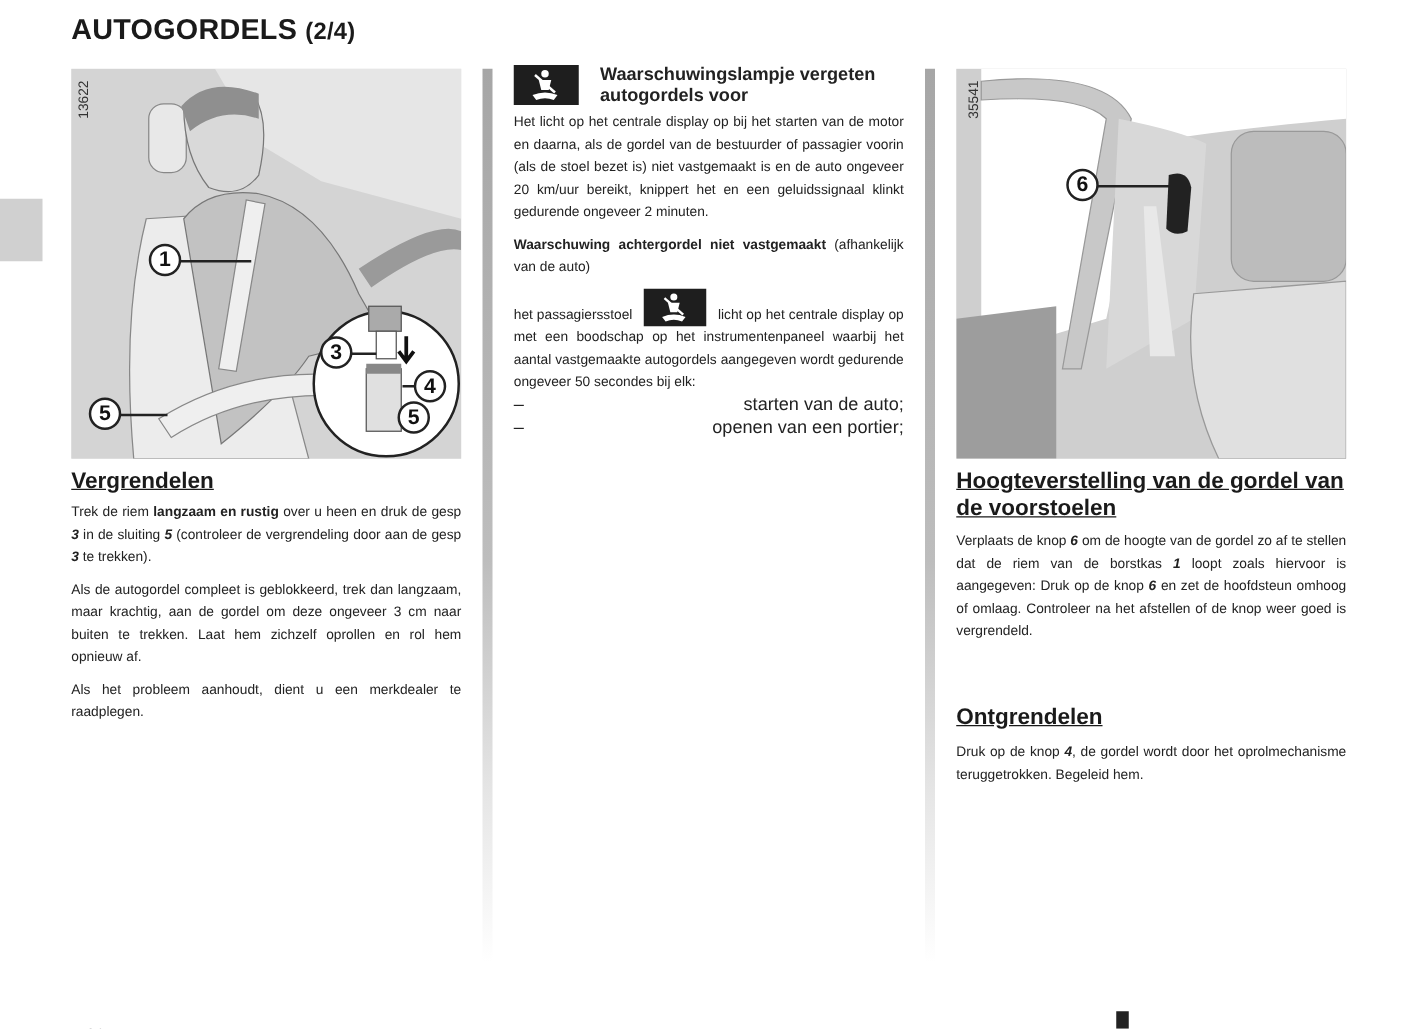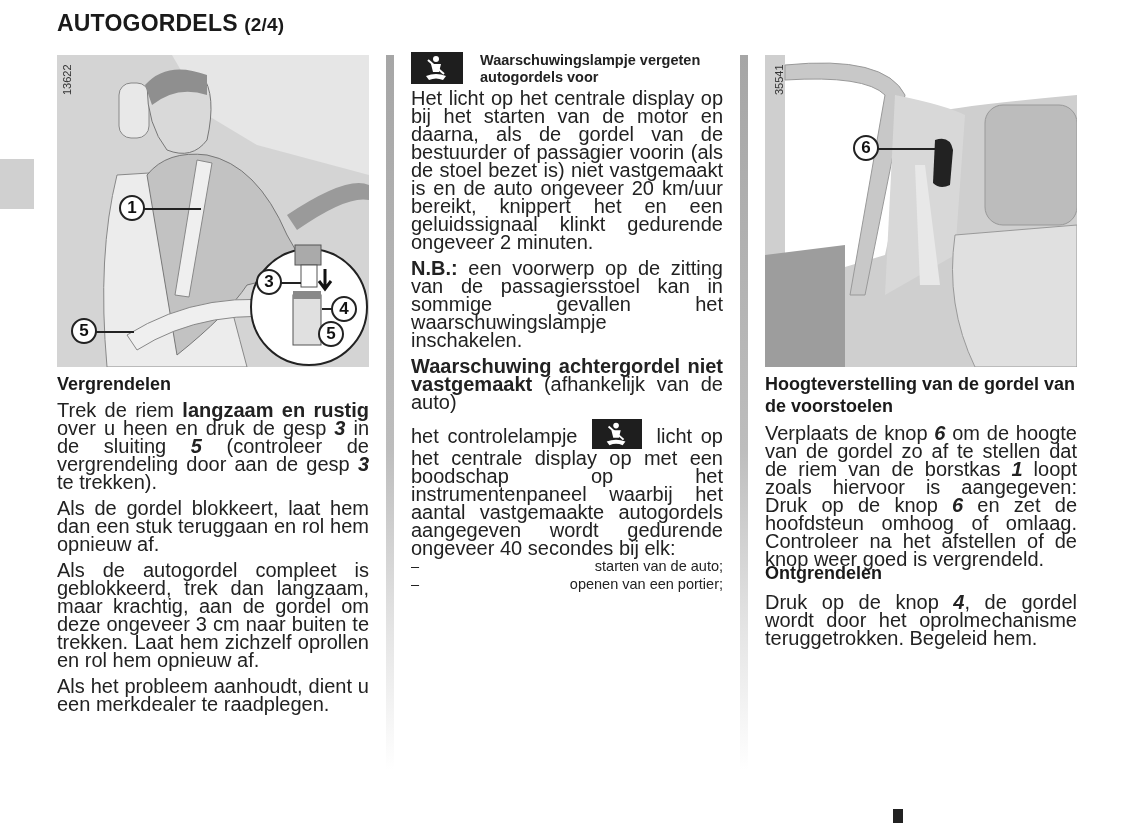--- a/index.html
+++ b/index.html
@@ -17,22 +17,22 @@
   .divider.d2 { left: 740px; }
 
   .col { position: absolute; top: 0; }
   .col1 { left: 57px; width: 312px; }
   .col2 { left: 411px; width: 312px; }
   .col3 { left: 765px; width: 312px; }
 
   .figure { position: absolute; width: 312px; height: 312px; background: #dcdcdc; overflow: hidden; }
   .fig-num { position: absolute; font-size: 11px; color: #333; transform: rotate(-90deg); transform-origin: left top; }
 
-  .h2 { font-size: 18px; font-weight: bold; color: #1a1a1a; line-height: 22px; }
-  p.body { font-size: 20px; line-height: 18px; text-align: justify; color: #222; margin-bottom: 8px; }
+  .h2 { font-size: 18px; font-weight: bold; color: #1a1a1a; line-height: 22px; text-decoration: underline; }
+  p.body { font-size: 11px; line-height: 18px; text-align: justify; color: #222; margin-bottom: 8px; }
   p.body b { font-weight: bold; }
   p.body i { font-weight: bold; font-style: italic; }
 
   .callout { position: absolute; width: 26px; height: 26px; border: 2px solid #222; border-radius: 50%;
     background: #fff; font-weight: bold; font-size: 17px; text-align: center; line-height: 22px; color: #111; }
   .leader { position: absolute; height: 2px; background: #222; }
 
   .warn-icon { display: inline-block; background: #1e1e1e; position: relative; vertical-align: middle; }
   ul.dash { list-style: none; font-size: 14.5px; line-height: 18px; margin-bottom: 8px; }
   ul.dash li { position: relative; padding-left: 22px; text-align: right; }
@@ -83,52 +83,50 @@
     <div class="callout" style="left:274px; top:241px;">4</div>
     <div class="leader" style="left:37px; top:276px; width:40px;"></div>
     <div class="callout" style="left:14px; top:263px;">5</div>
     <div class="callout" style="left:261px; top:266px;">5</div>
   </div>
 
   <div class="h2" style="position:absolute; top:373px; left:0; width:312px;">Vergrendelen</div>
 
   <div style="position:absolute; top:401px; left:0; width:312px;">
     <p class="body"><span>Trek de riem </span><b>langzaam en rustig</b><span> over u heen en druk de gesp </span><i>3</i><span> in de sluiting </span><i>5</i><span> (controleer de vergrendeling door aan de gesp </span><i>3</i><span> te trekken).</span></p>
-    <p class="body">Als de gordel blokkeert, laat hem dan een stuk teruggaan en rol hem opnieuw af.</p>
     <p class="body">Als de autogordel compleet is geblokkeerd, trek dan langzaam, maar krachtig, aan de gordel om deze ongeveer 3 cm naar buiten te trekken. Laat hem zichzelf oprollen en rol hem opnieuw af.</p>
     <p class="body">Als het probleem aanhoudt, dient u een merkdealer te raadplegen.</p>
   </div>
 </div>
 
 <div class="col col2">
   <div class="warn-icon" style="position:absolute; left:0; top:52px; width:52px; height:32px;">
     <svg width="52" height="32" viewBox="0 0 52 32">
       <circle cx="25" cy="7" r="3" fill="#fff"></circle>
       <path d="M20,12 L30,12 L28,20 L22,20 Z" fill="#fff"></path>
       <path d="M17,8 L33,22" stroke="#fff" stroke-width="2"></path>
       <path d="M15,24 Q25,20 35,24 L32,28 Q25,25 18,28 Z" fill="#fff"></path>
     </svg>
   </div>
   <div style="position:absolute; left:69px; top:52px; width:243px; font-size:14.5px; font-weight:bold; line-height:17px;">Waarschuwingslampje vergeten autogordels voor</div>
 
   <div style="position:absolute; top:89px; left:0; width:312px;">
     <p class="body">Het licht op het centrale display op bij het starten van de motor en daarna, als de gordel van de bestuurder of passagier voorin (als de stoel bezet is) niet vastgemaakt is en de auto ongeveer 20 km/uur bereikt, knippert het en een geluidssignaal klinkt gedurende ongeveer 2 minuten.</p>
-    <p class="body"><b>N.B.:</b><span> een voorwerp op de zitting van de passagiersstoel kan in sommige gevallen het waarschuwingslampje inschakelen.</span></p>
     <p class="body"><b>Waarschuwing achtergordel niet vastgemaakt</b><span> (afhankelijk van de auto)</span></p>
     <p class="body" style="margin-bottom:0;">
-      <span>het controlelampje</span>
+      <span>het passagiersstoel</span>
       <span class="warn-icon" style="width:50px; height:30px; margin:0 6px; vertical-align:-6px;">
         <svg width="50" height="30" viewBox="0 0 52 32">
           <circle cx="25" cy="7" r="3" fill="#fff"></circle>
           <path d="M20,12 L30,12 L28,20 L22,20 Z" fill="#fff"></path>
           <path d="M17,8 L33,22" stroke="#fff" stroke-width="2"></path>
           <path d="M15,24 Q25,20 35,24 L32,28 Q25,25 18,28 Z" fill="#fff"></path>
         </svg>
       </span>
-      <span>licht op het centrale display op met een boodschap op het instrumentenpaneel waarbij het aantal vastgemaakte autogordels aangegeven wordt gedurende ongeveer 40 secondes bij elk:</span>
+      <span>licht op het centrale display op met een boodschap op het instrumentenpaneel waarbij het aantal vastgemaakte autogordels aangegeven wordt gedurende ongeveer 50 secondes bij elk:</span>
     </p>
     <ul class="dash">
       <li>starten van de auto;</li>
       <li>openen van een portier;</li>
     </ul>
   </div>
 </div>
 
 <div class="col col3">
   <div class="figure" style="top:55px; left:0;">

